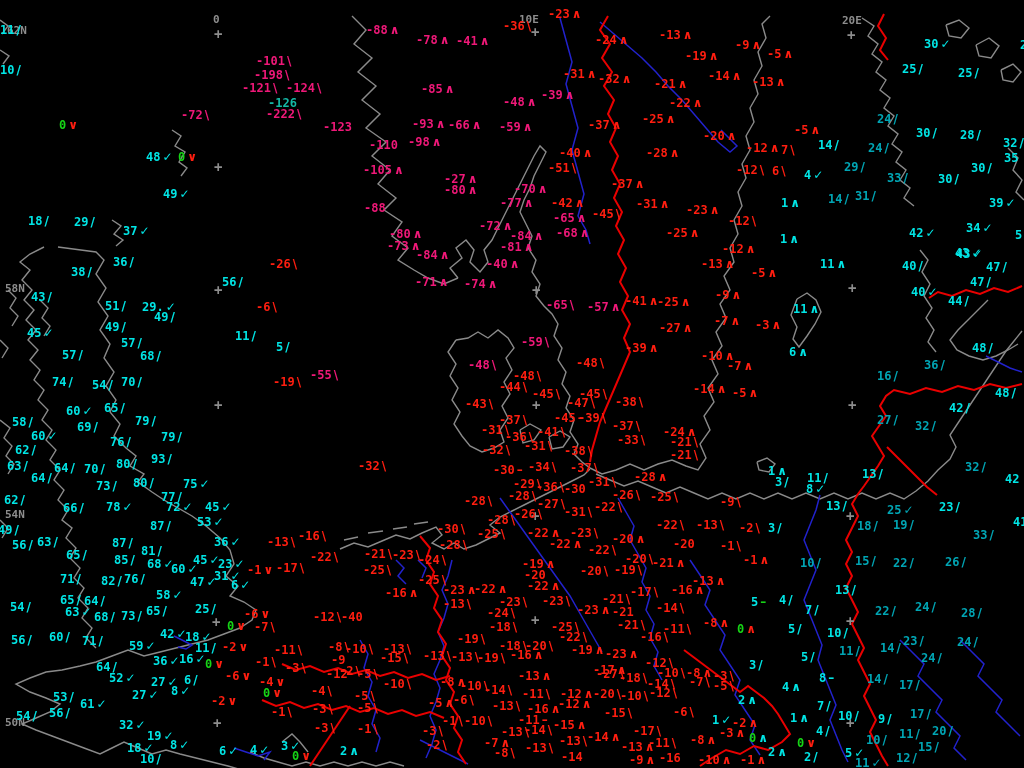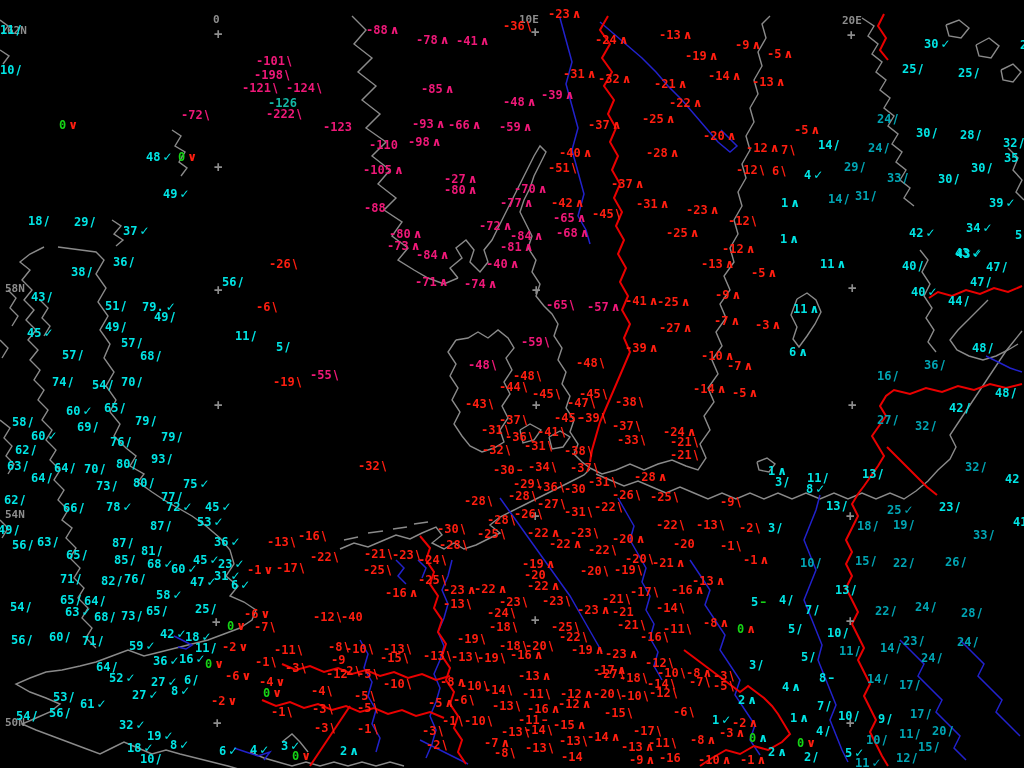--- a/index.html
+++ b/index.html
@@ -211,21 +211,21 @@
       <div class="st" style="left: 1015px; top: 229px; color: rgb(0, 229, 229);"><span>5</span></div>
       <div class="st" style="left: 781px; top: 197px; color: rgb(0, 229, 229);"><span>1</span><span class="sym" style="color: rgb(0, 229, 229);">∧</span></div>
       <div class="st" style="left: 780px; top: 233px; color: rgb(0, 229, 229);"><span>1</span><span class="sym" style="color: rgb(0, 229, 229);">∧</span></div>
       <div class="st" style="left: 686px; top: 204px; color: rgb(255, 30, 16);"><span>-23</span><span class="sym" style="color: rgb(255, 30, 16);">∧</span></div>
       <div class="st" style="left: 728px; top: 215px; color: rgb(255, 30, 16);"><span>-12</span><span class="sym" style="color: rgb(255, 30, 16);">\</span></div>
       <div class="st" style="left: 722px; top: 243px; color: rgb(255, 30, 16);"><span>-12</span><span class="sym" style="color: rgb(255, 30, 16);">∧</span></div>
       <div class="st" style="left: 71px; top: 266px; color: rgb(0, 229, 229);"><span>38</span><span class="sym" style="color: rgb(0, 229, 229);">/</span></div>
       <div class="st" style="left: 113px; top: 256px; color: rgb(0, 229, 229);"><span>36</span><span class="sym" style="color: rgb(0, 229, 229);">/</span></div>
       <div class="st" style="left: 31px; top: 291px; color: rgb(0, 229, 229);"><span>43</span><span class="sym" style="color: rgb(0, 229, 229);">/</span></div>
       <div class="st" style="left: 105px; top: 300px; color: rgb(0, 229, 229);"><span>51</span><span class="sym" style="color: rgb(0, 229, 229);">/</span></div>
-      <div class="st" style="left: 142px; top: 301px; color: rgb(0, 229, 229);"><span>79.</span><span class="sym" style="color: rgb(0, 229, 229);">✓</span></div>
+      <div class="st" style="left: 142px; top: 301px; color: rgb(0, 229, 229);"><span>29.</span><span class="sym" style="color: rgb(0, 229, 229);">✓</span></div>
       <div class="st" style="left: 154px; top: 311px; color: rgb(0, 229, 229);"><span>49</span><span class="sym" style="color: rgb(0, 229, 229);">/</span></div>
       <div class="st" style="left: 27px; top: 327px; color: rgb(0, 229, 229);"><span>45</span><span class="sym" style="color: rgb(0, 229, 229);">✓</span></div>
       <div class="st" style="left: 105px; top: 321px; color: rgb(0, 229, 229);"><span>49</span><span class="sym" style="color: rgb(0, 229, 229);">/</span></div>
       <div class="st" style="left: 121px; top: 337px; color: rgb(0, 229, 229);"><span>57</span><span class="sym" style="color: rgb(0, 229, 229);">/</span></div>
       <div class="st" style="left: 62px; top: 349px; color: rgb(0, 229, 229);"><span>57</span><span class="sym" style="color: rgb(0, 229, 229);">/</span></div>
       <div class="st" style="left: 140px; top: 350px; color: rgb(0, 229, 229);"><span>68</span><span class="sym" style="color: rgb(0, 229, 229);">/</span></div>
       <div class="st" style="left: 52px; top: 376px; color: rgb(0, 229, 229);"><span>74</span><span class="sym" style="color: rgb(0, 229, 229);">/</span></div>
       <div class="st" style="left: 92px; top: 379px; color: rgb(0, 229, 229);"><span>54</span><span class="sym" style="color: rgb(0, 229, 229);">/</span></div>
       <div class="st" style="left: 121px; top: 376px; color: rgb(0, 229, 229);"><span>70</span><span class="sym" style="color: rgb(0, 229, 229);">/</span></div>
       <div class="st" style="left: 66px; top: 405px; color: rgb(0, 229, 229);"><span>60</span><span class="sym" style="color: rgb(0, 229, 229);">✓</span></div>

